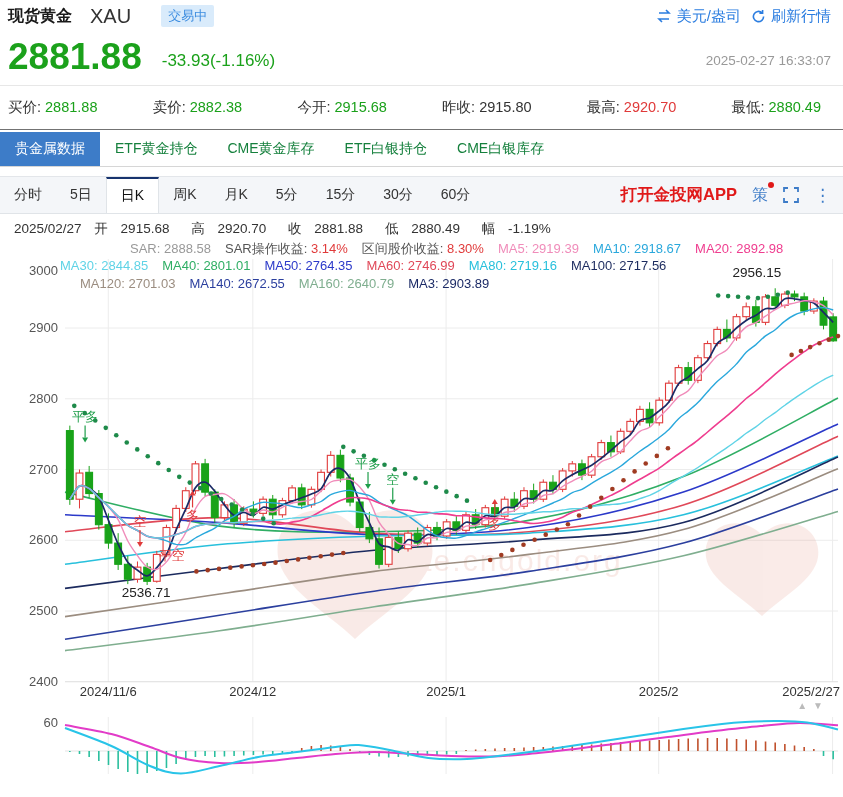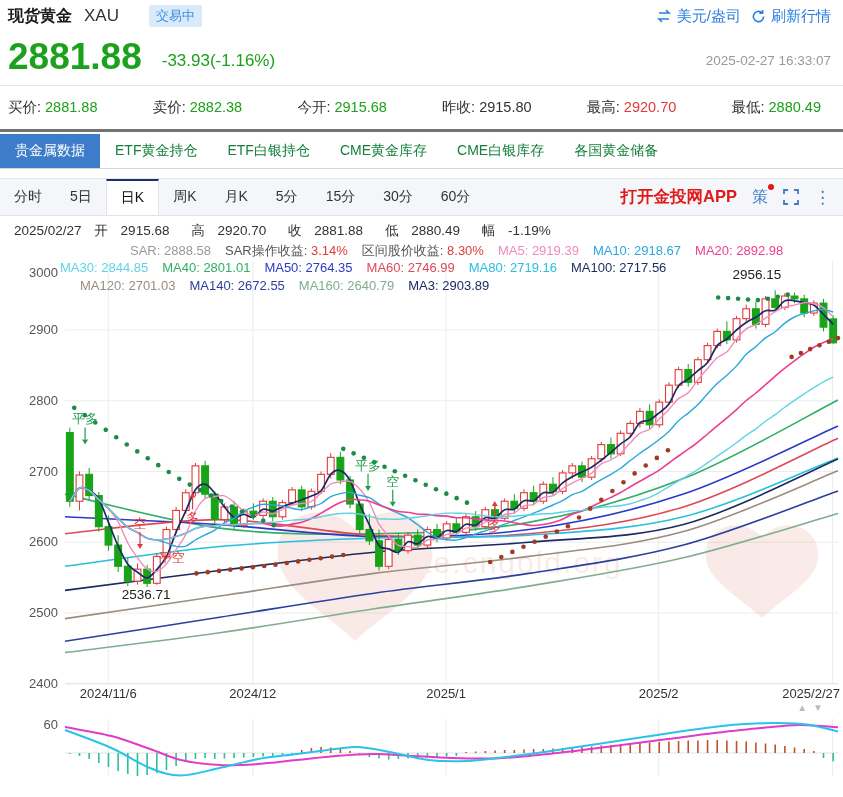--- a/index.html
+++ b/index.html
@@ -1,27 +1,27 @@
 <!DOCTYPE html>
 <html><head>
 <meta charset="utf-8">
 <style>
   html,body{margin:0;padding:0;background:#fff;}
   body{width:843px;height:797px;font-family:"Liberation Sans","DejaVu Sans",sans-serif;color:#222;overflow:hidden;position:relative;}
   .topbar{display:flex;align-items:center;height:32px;padding:0 12px 0 8px;}
   .title{font-size:16px;font-weight:bold;color:#1a1a1a;}
-  .symbol{font-size:17px;color:#333;margin-left:12px;}
+  .symbol{font-size:20px;color:#333;margin-left:18px;}
   .badge{margin-left:30px;font-size:13px;color:#3d8de0;background:#d9ebfb;padding:2px 7px;border-radius:2px;}
   .top-right{margin-left:auto;display:flex;align-items:center;gap:10px;}
   .top-link{display:flex;align-items:center;gap:5px;color:#2b7de0;font-size:15px;cursor:pointer;}
   .price-row{display:flex;align-items:center;padding:6px 12px 10px 8px;border-bottom:1px solid #e7e7e7;}
   .big-price{font-size:37px;font-weight:bold;color:#1ba11b;line-height:1;}
   .chg{font-size:17px;color:#1ba11b;margin-left:20px;margin-top:8px;}
   .stamp{margin-left:auto;font-size:13.5px;color:#999;margin-top:8px;}
-  .quote-row{display:flex;justify-content:space-between;align-items:center;padding:12px 22px 12px 8px;border-bottom:3px solid #737373;font-size:14.5px;}
+  .quote-row{display:flex;justify-content:space-between;align-items:center;padding:12px 22px 12px 8px;border-bottom:1px solid #737373;font-size:14.5px;}
   .quote-row .ql{color:#333;}
   .quote-row .qv{margin-left:4px;}
   .datatabs{display:flex;align-items:stretch;height:34px;border-bottom:1px solid #d6d6d6;margin-top:2px;}
   .dtab{display:flex;align-items:center;padding:0 15px;font-size:14px;color:#15803d;cursor:pointer;}
   .dtab.active{background:#3d7cc8;color:#fff;}
   .tfbar{display:flex;align-items:stretch;height:36px;background:#f4f6f9;border-top:1px solid #e3e6ea;border-bottom:1px solid #e0e4e8;margin-top:9px;}
   .tf{display:flex;align-items:center;padding:0 14px;font-size:14px;color:#333;cursor:pointer;}
   .tf.active{background:#fff;border-top:2px solid #17336e;border-left:1px solid #e0e4e8;border-right:1px solid #e0e4e8;color:#111;}
   .tf-right{margin-left:auto;display:flex;align-items:center;gap:15px;padding-right:12px;}
   .applink{color:#e01919;font-weight:bold;font-size:16.5px;cursor:pointer;}
@@ -77,24 +77,23 @@
     <span><span class="ql">卖价:</span><span class="qv" style="color: rgb(27, 161, 27);">2882.38</span></span>
     <span><span class="ql">今开:</span><span class="qv" style="color: rgb(27, 161, 27);">2915.68</span></span>
     <span><span class="ql">昨收:</span><span class="qv" style="color: rgb(51, 51, 51);">2915.80</span></span>
     <span><span class="ql">最高:</span><span class="qv" style="color: rgb(224, 58, 58);">2920.70</span></span>
     <span><span class="ql">最低:</span><span class="qv" style="color: rgb(27, 161, 27);">2880.49</span></span>
   </div>
 
 <div class="datatabs" id="datatabs">
     <span class="dtab active">贵金属数据</span>
     <span class="dtab">ETF黄金持仓</span>
+    <span class="dtab">CME黄金库存</span>
     <span class="dtab">ETF白银持仓</span>
-    <span class="dtab">CME黄金库存</span>
     <span class="dtab">CME白银库存</span>
-    <span class="dtab">各国黄金储备</span>
   </div>
 
 <div class="tfbar">
   <span id="tf-items" style="display:flex;">
       <span class="tf">分时</span>
       <span class="tf">5日</span>
       <span class="tf active">日K</span>
       <span class="tf">周K</span>
       <span class="tf">月K</span>
       <span class="tf">5分</span>

